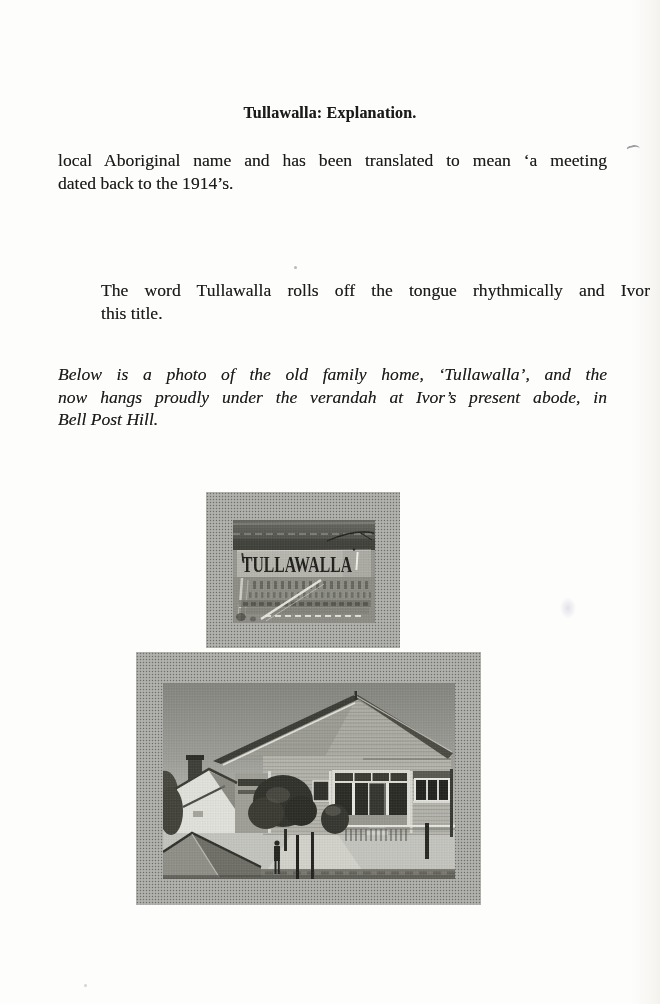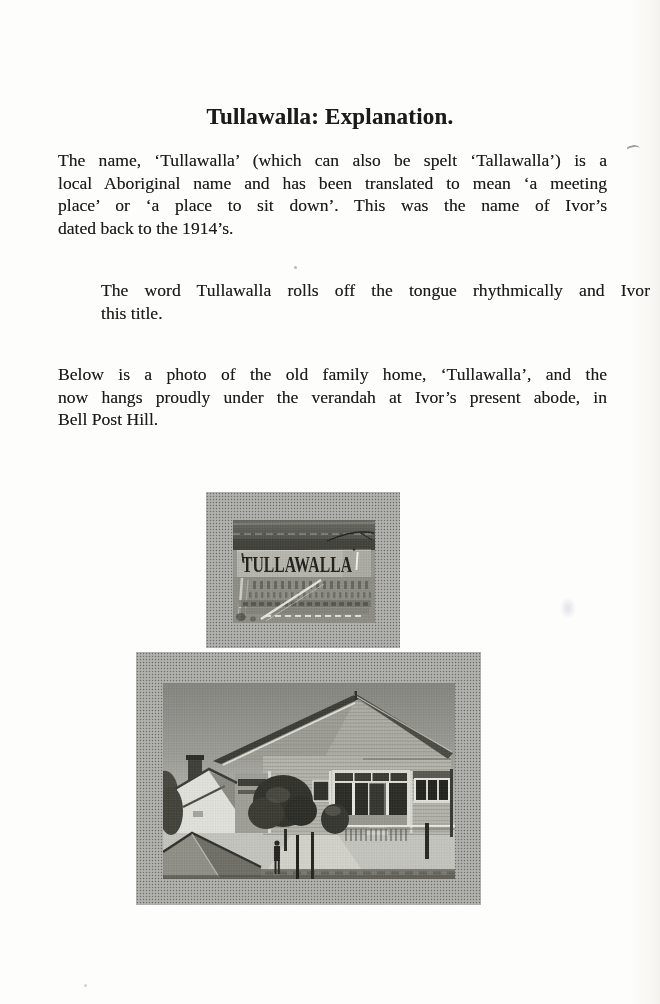--- a/index.html
+++ b/index.html
@@ -9,29 +9,29 @@
     font-family:"Liberation Serif", serif;
     color:#1b1b1a; overflow:hidden;
   }
   .edge-tint {
     position:absolute; right:0; top:0; width:30px; height:100%;
     background:linear-gradient(90deg, rgba(226,220,204,0) 0%, rgba(224,218,202,.18) 70%, rgba(216,210,194,.26) 100%);
     pointer-events:none;
   }
   .title {
     position:absolute; left:0; right:0; top:104px; margin:0;
-    text-align:center; font-size:23px; font-weight:700; letter-spacing:.2px;
+    text-align:center; font-size:16px; font-weight:700; letter-spacing:.2px;
     text-shadow:0 0 .4px rgba(20,20,20,.5);
   }
   .para {
     position:absolute; left:58px; width:549px;
     font-size:17.6px; line-height:22.5px;
     text-shadow:0 0 .45px rgba(25,25,25,.5);
   }
-  .p1 { top:149px; } .p2 { top:279px;margin-left:43px; } .p3 { top:363px; }
+  .p1 { top:149px; } .p2 { top:279px;margin-left:43px; } .p3 { top:363px;font-style:italic; }
   .jline { text-align:justify; text-align-last:justify; }
   .jline.jlast { text-align-last:left; }
 
   .fig { position:absolute; }
   .mat {
     position:absolute; left:0; top:0; width:100%; height:100%;
     background-color:#a7a7a4;
     background-image:
       radial-gradient(rgba(52,52,48,.5) .68px, transparent .95px),
       radial-gradient(rgba(242,242,238,.55) .68px, transparent .95px);
@@ -59,23 +59,21 @@
 </head>
 <body>
 
 <div class="page">
 
   <div class="edge-tint"></div>
 
   <h1 class="title">Tullawalla: Explanation.</h1>
 
   <div class="para p1">
-      <div class="jline">The name, ‘Tullawalla’ (which can also be spelt ‘Tallawalla’) is a</div>
       <div class="jline">local Aboriginal name and has been translated to mean ‘a meeting</div>
-      <div class="jline">place’ or ‘a place to sit down’. This was the name of Ivor’s</div>
       <div class="jline jlast">dated back to the 1914’s.</div>
     </div>
   <div class="para p2">
       <div class="jline">The word Tullawalla rolls off the tongue rhythmically and Ivor</div>
       <div class="jline jlast">this title.</div>
     </div>
   <div class="para p3">
       <div class="jline">Below is a photo of the old family home, ‘Tullawalla’, and the</div>
       <div class="jline">now hangs proudly under the verandah at Ivor’s present abode, in</div>
       <div class="jline jlast">Bell Post Hill.</div>

